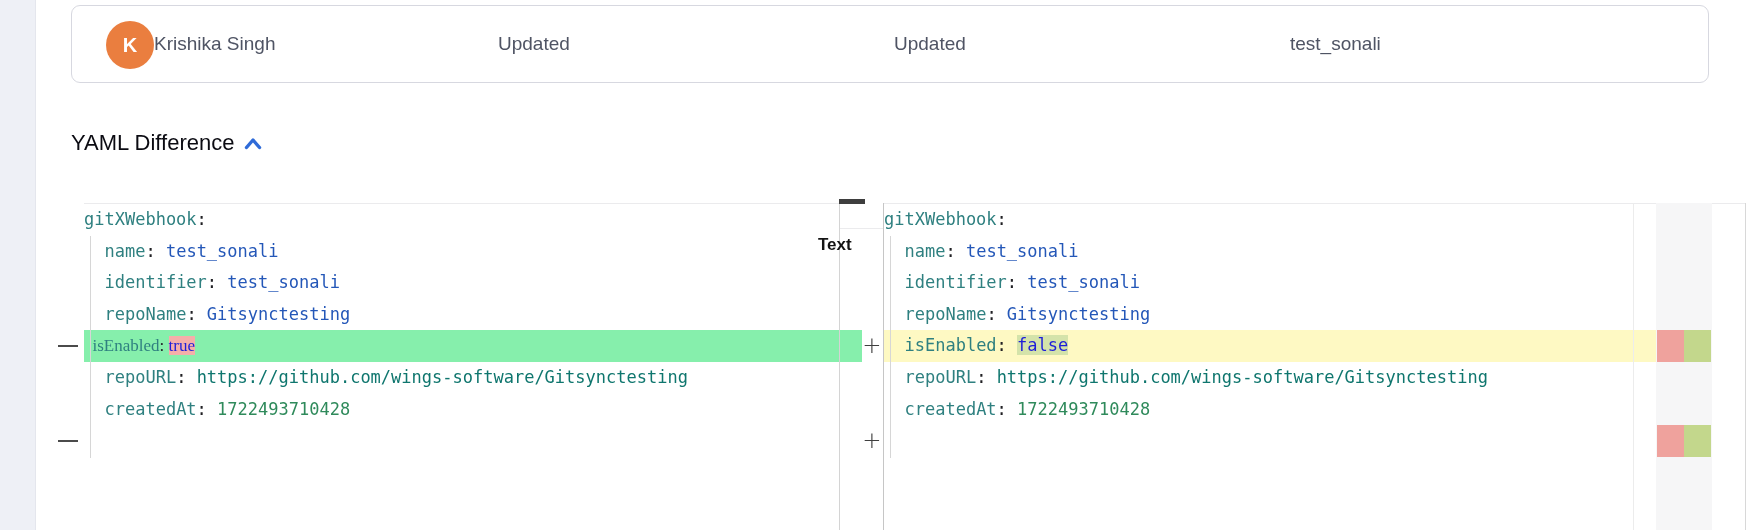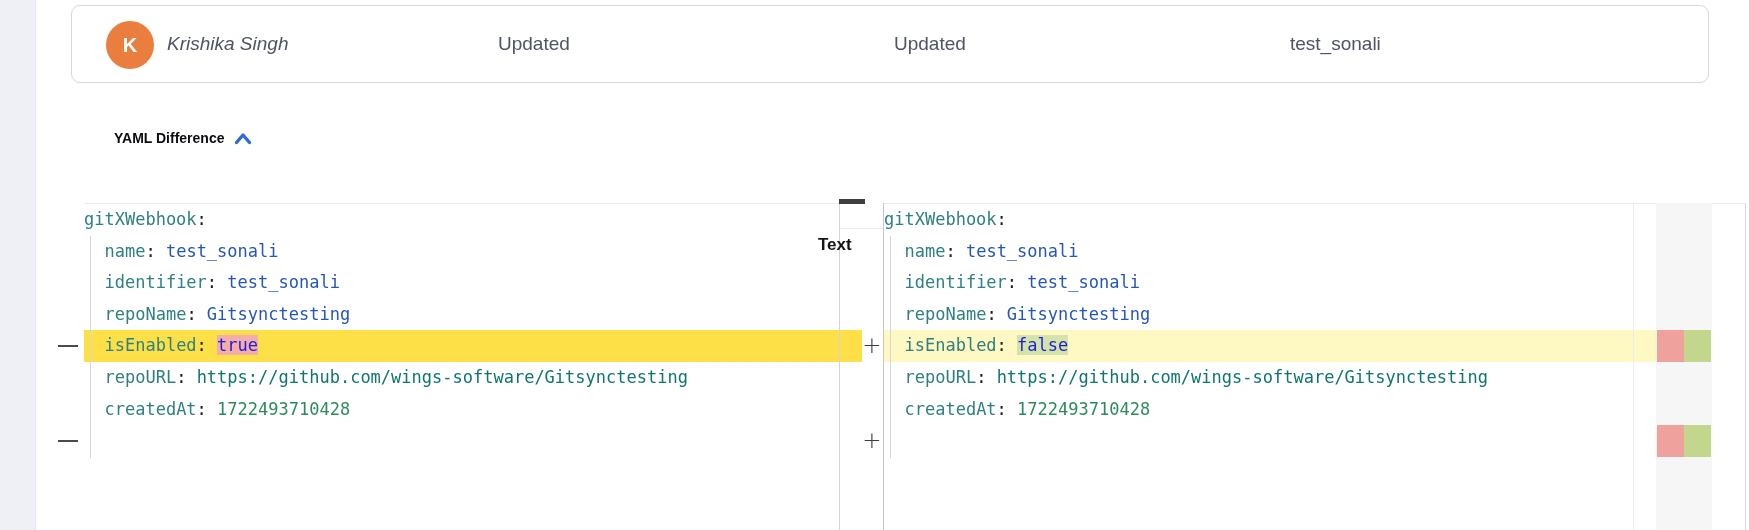--- a/index.html
+++ b/index.html
@@ -6,47 +6,47 @@
   body{width:1749px;height:530px;overflow:hidden;font-family:"Liberation Sans",sans-serif;}
   #screen{position:relative;width:1749px;height:530px;background:#ffffff;}
 
   
   .page-gutter{position:absolute;left:0;top:0;width:35px;height:530px;background:#eef0f6;border-right:1px solid #e4e6ed;}
 
   
   .audit-card{position:absolute;left:71px;top:5px;width:1638px;height:78px;background:#fff;border:1px solid #d7d8e0;border-radius:9px;box-sizing:border-box;}
   .avatar{position:absolute;left:34px;top:15px;width:48px;height:48px;border-radius:50%;background:#ea7e3f;color:#fff;font-size:20px;font-weight:bold;display:flex;align-items:center;justify-content:center;}
   .cell{position:absolute;top:50%;transform:translateY(-50%);font-size:19px;color:#4f5464;white-space:nowrap;}
-  .cell.user{left:95px;font-style:italic;}
+  .cell.user{left:82px;}
   .cell.action{left:426px;}
   .cell.rtype{left:822px;}
   .cell.rname{left:1218px;}
 
   
   .section-header{position:absolute;left:71px;top:130px;display:flex;align-items:center;gap:10px;}
-  .section-title{font-size:14px;font-weight:bold;color:#0b0b12;margin-left:43px;}
+  .section-title{font-size:22px;font-weight:normal;color:#0b0b12;}
   .chevron{width:18px;height:13px;display:block;}
 
   
   #diff-root{position:absolute;left:0;top:204px;width:1749px;height:326px;}
   .hline{position:absolute;height:1px;background:#ebebed;}
   .vline{position:absolute;width:1px;}
   .sash{left:839px;top:-1px;height:331px;background:#d4d4d4;z-index:6;}
   .sash-handle{position:absolute;left:839px;top:-5px;width:26px;height:5px;background:#3e3e3e;z-index:7;}
   .mode-label{position:absolute;left:818px;top:31px;font-size:17px;font-weight:bold;color:#141414;z-index:8;background:transparent;}
   .guide{background:#d6d6d6;}
   .pane-border{background:#c6c6c6;z-index:5;}
   .faint{background:#ececec;}
   .edge{background:#d8d8d8;}
 
   .pane{position:absolute;top:0;height:326px;overflow:hidden;}
   #pane-left{left:84px;width:778px;}
   #pane-right{left:884px;width:772px;}
   .code-row{height:31.6px;line-height:31.6px;white-space:pre;font-family:"DejaVu Sans Mono",monospace;font-size:17px;color:#202024;}
-  .row-removed{background:#fde047;}
+  .row-removed{background:#86efac;font-family:Liberation Serif, serif;}
   .row-added{background:#fef9c3;}
   .tok-plain{color:#202024;}
   .tok-key{color:#2f8080;}
   .tok-punc{color:#202024;}
   .tok-str{color:#2457b8;}
   .tok-kw{color:#1e1ed8;}
   .tok-num{color:#2f8a5b;}
   .tok-url{color:#0f766e;text-underline-offset:3px;}
   .row-removed .tok-hl{background:#f4aeaa;}
   .row-added .tok-hl{background:#d4e3aa;}

